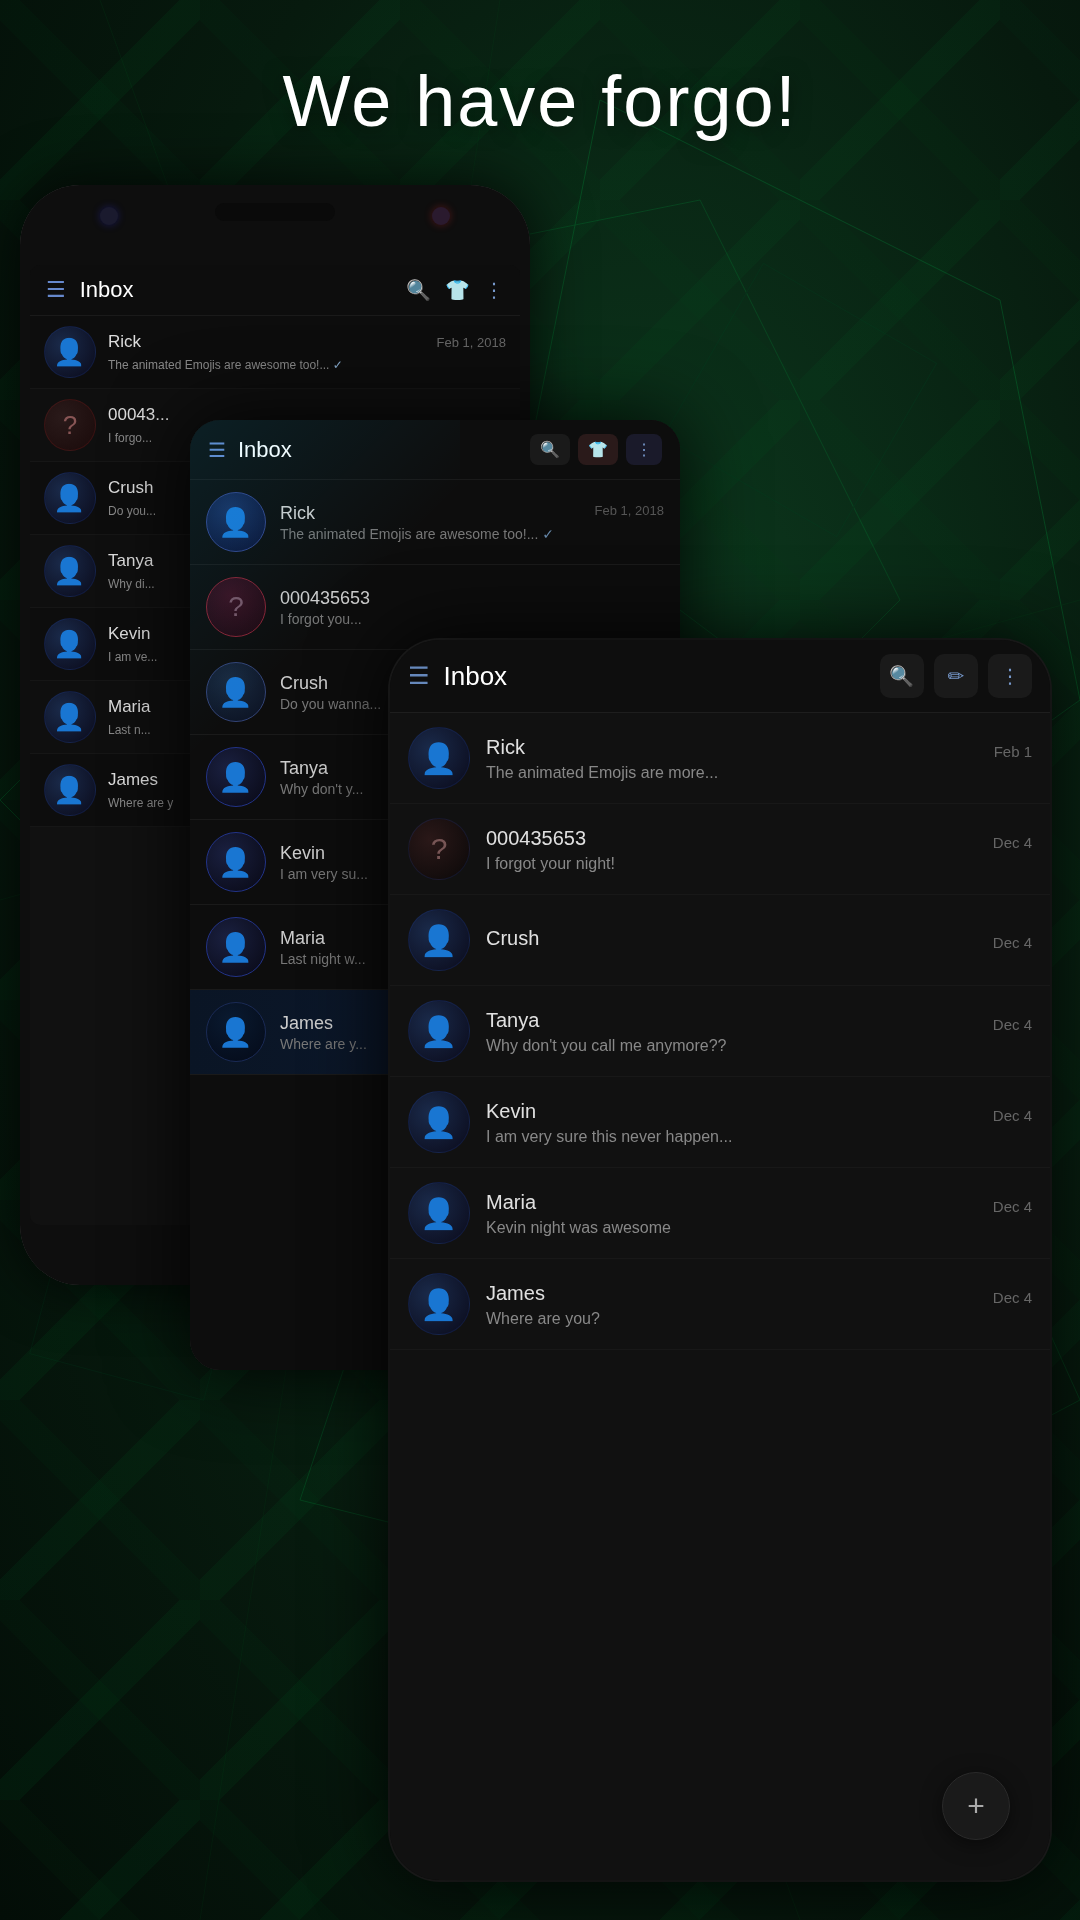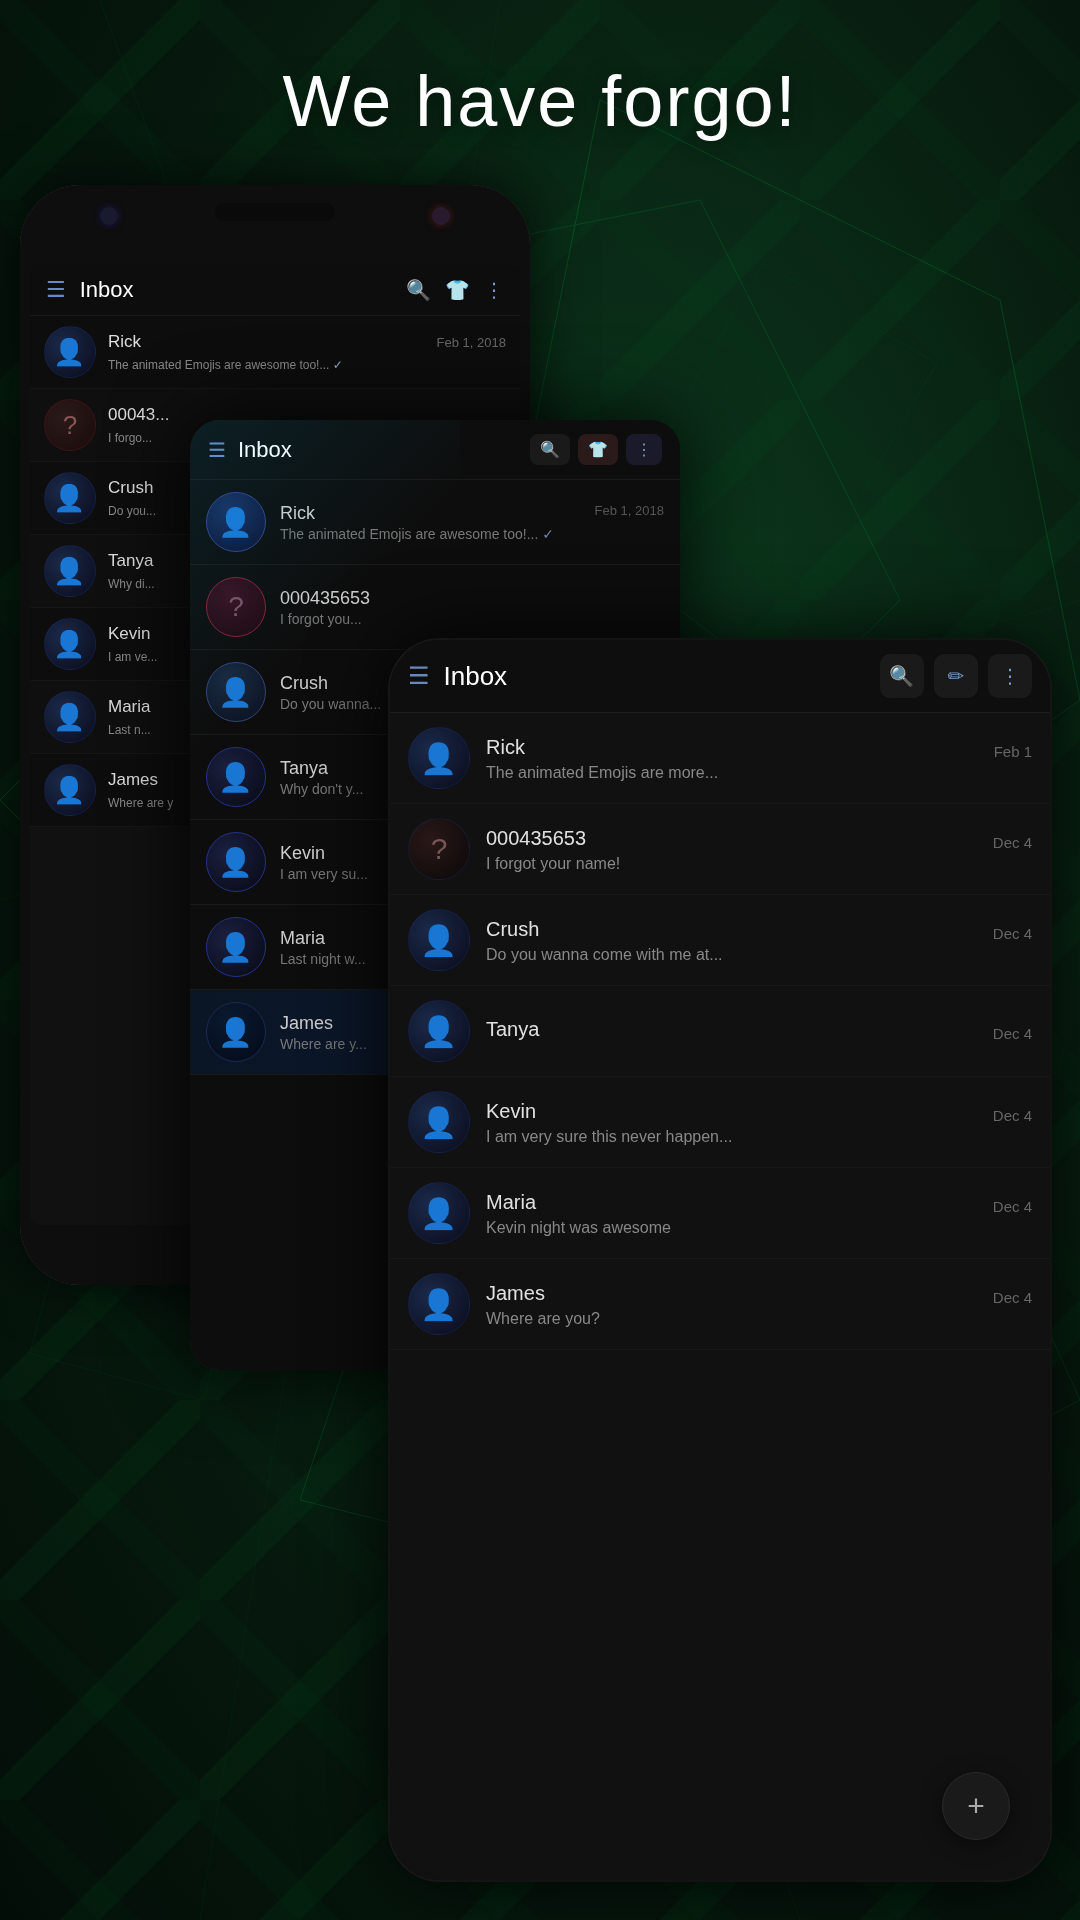--- a/index.html
+++ b/index.html
@@ -659,40 +659,40 @@
           <div class="front-msg-preview">The animated Emojis are more...</div>
         </div>
       </div>
       <div class="front-msg-item">
         <div class="front-avatar unknown" style="background:radial-gradient(circle at 35% 35%,#2a1818,#0a0808);color:#775555;">?</div>
         <div class="front-msg-content">
           <div class="front-msg-name-row">
             <span class="front-msg-name">000435653</span>
             <span class="front-msg-date">Dec 4</span>
           </div>
-          <div class="front-msg-preview">I forgot your name!</div>
+          <div class="front-msg-preview">I forgot your night!</div>
         </div>
       </div>
       <div class="front-msg-item">
         <div class="front-avatar">👤</div>
         <div class="front-msg-content">
           <div class="front-msg-name-row">
             <span class="front-msg-name">Crush</span>
             <span class="front-msg-date">Dec 4</span>
           </div>
-          <div class="front-msg-preview">Do you wanna come with me at...</div>
         </div>
       </div>
       <div class="front-msg-item">
         <div class="front-avatar">👤</div>
         <div class="front-msg-content">
           <div class="front-msg-name-row">
             <span class="front-msg-name">Tanya</span>
             <span class="front-msg-date">Dec 4</span>
           </div>
+          <div class="front-msg-preview">Why don't you call me anymore??</div>
         </div>
       </div>
       <div class="front-msg-item">
         <div class="front-avatar">👤</div>
         <div class="front-msg-content">
           <div class="front-msg-name-row">
             <span class="front-msg-name">Kevin</span>
             <span class="front-msg-date">Dec 4</span>
           </div>
           <div class="front-msg-preview">I am very sure this never happen...</div>

